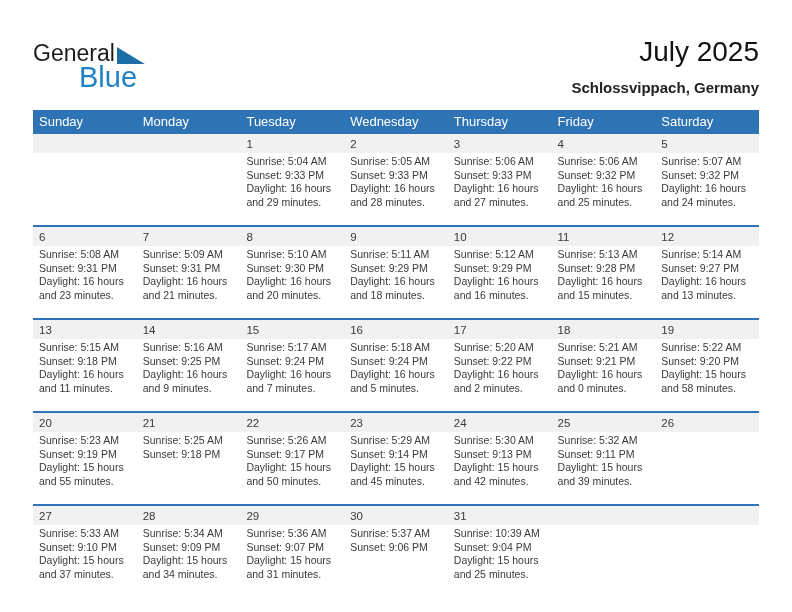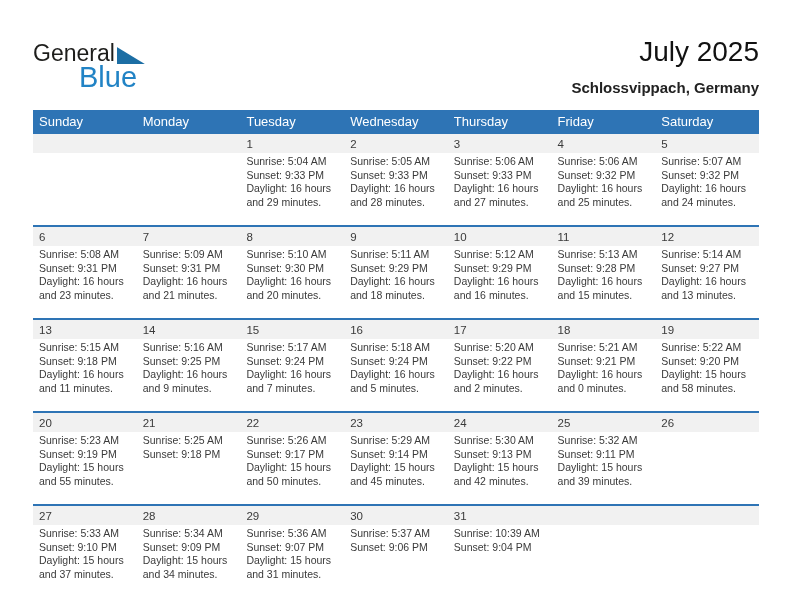--- a/index.html
+++ b/index.html
@@ -269,20 +269,21 @@
               <div>Sunset: 9:07 PM</div>
               <div>Daylight: 15 hours and 31 minutes.</div>
             </div>
             <div class="cell">
               <div>Sunrise: 5:37 AM</div>
               <div>Sunset: 9:06 PM</div>
             </div>
             <div class="cell">
               <div>Sunrise: 10:39 AM</div>
               <div>Sunset: 9:04 PM</div>
+              <div>Daylight: 15 hours and 25 minutes.</div>
             </div>
             <div class="cell"></div>
             <div class="cell"></div>
           </div>
         </div>
       </div>
   </div>
 
 </div>
 

